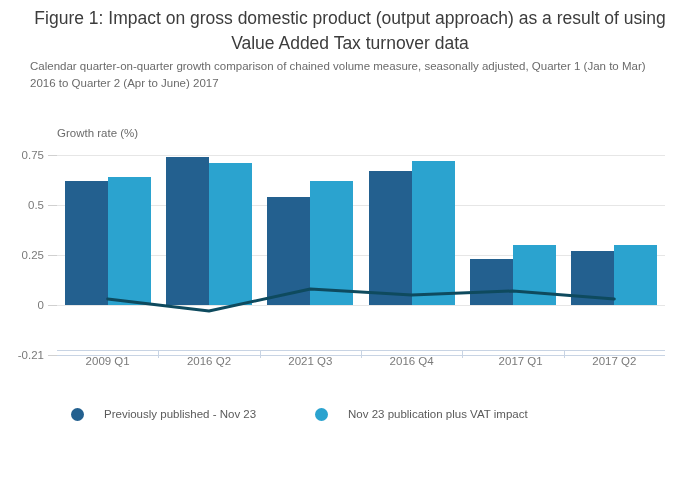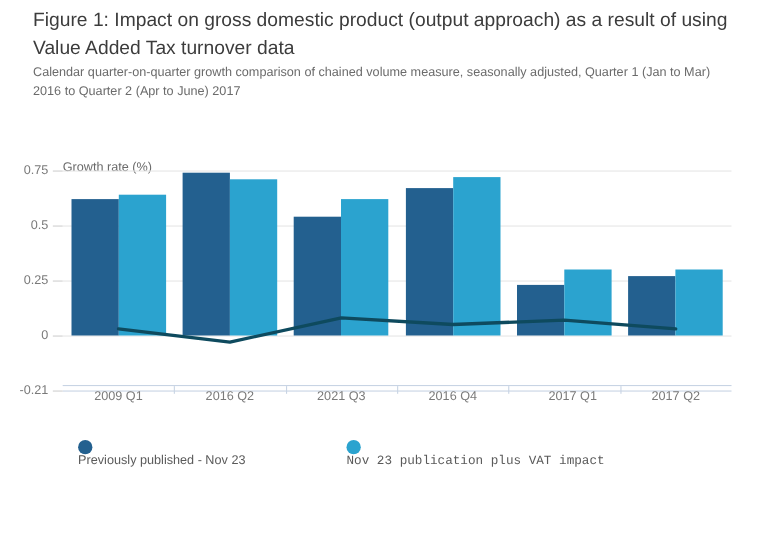--- a/index.html
+++ b/index.html
@@ -18,40 +18,41 @@
   .figure {
     position: absolute;
     left: 0; top: 0;
     width: 700px; height: 502px;
   }
   .title {
     position: absolute;
     left: 30px;
     top: 6px;
     width: 640px;
+    text-align: center;
     font-size: 17.5px;
     line-height: 25px;
     color: #3c3c3c;
     font-weight: 400;
   }
   .subtitle {
     position: absolute;
     left: 30px;
     top: 58px;
     width: 640px;
     text-align: left;
     font-size: 11.5px;
     line-height: 17px;
     color: #6b6b6b;
     font-weight: 400;
   }
   .ylabel {
     position: absolute;
     left: 57px;
-    top: 146px;
+    top: 127px;
     font-size: 11.5px;
     color: #6b6b6b;
   }
 
   
   .plot {
     position: absolute;
     left: 57px;
     top: 155px;
     width: 608px;
@@ -128,22 +129,22 @@
     top: 400px;
     width: 620px;
   }
   .legend-row {
     position: relative;
     height: 28px;
   }
   .legend-item {
     position: absolute;
     display: flex;
+    align-items: center;
     height: 28px;
-    flex-direction: column;
   }
   .legend-dot {
     width: 13px; height: 13px;
     border-radius: 50%;
     display: inline-block;
     margin-right: 20px;
   }
   .legend-line {
     width: 46px;
     height: 3px;
@@ -229,20 +230,20 @@
         <div class="xcat" style="left: 506.667px; width: 101.333px;">2017 Q2</div>
       </div>
   </div>
 
   <div class="legend">
     <div class="legend-row">
       <div class="legend-item" style="left:14px;">
         <span class="legend-dot" id="lg-dot-0" style="background: rgb(35, 96, 143);"></span>
         <span class="legend-label">Previously published - Nov 23</span>
       </div>
-      <div class="legend-item" style="left:258px;font-family:Liberation Mono, monospace;">
+      <div class="legend-item" style="left:258px;">
         <span class="legend-dot" id="lg-dot-1" style="background: rgb(43, 163, 207);"></span>
         <span class="legend-label">Nov 23 publication plus VAT impact</span>
       </div>
     </div>
   </div>
 
 </div>
 
 </body></html>

